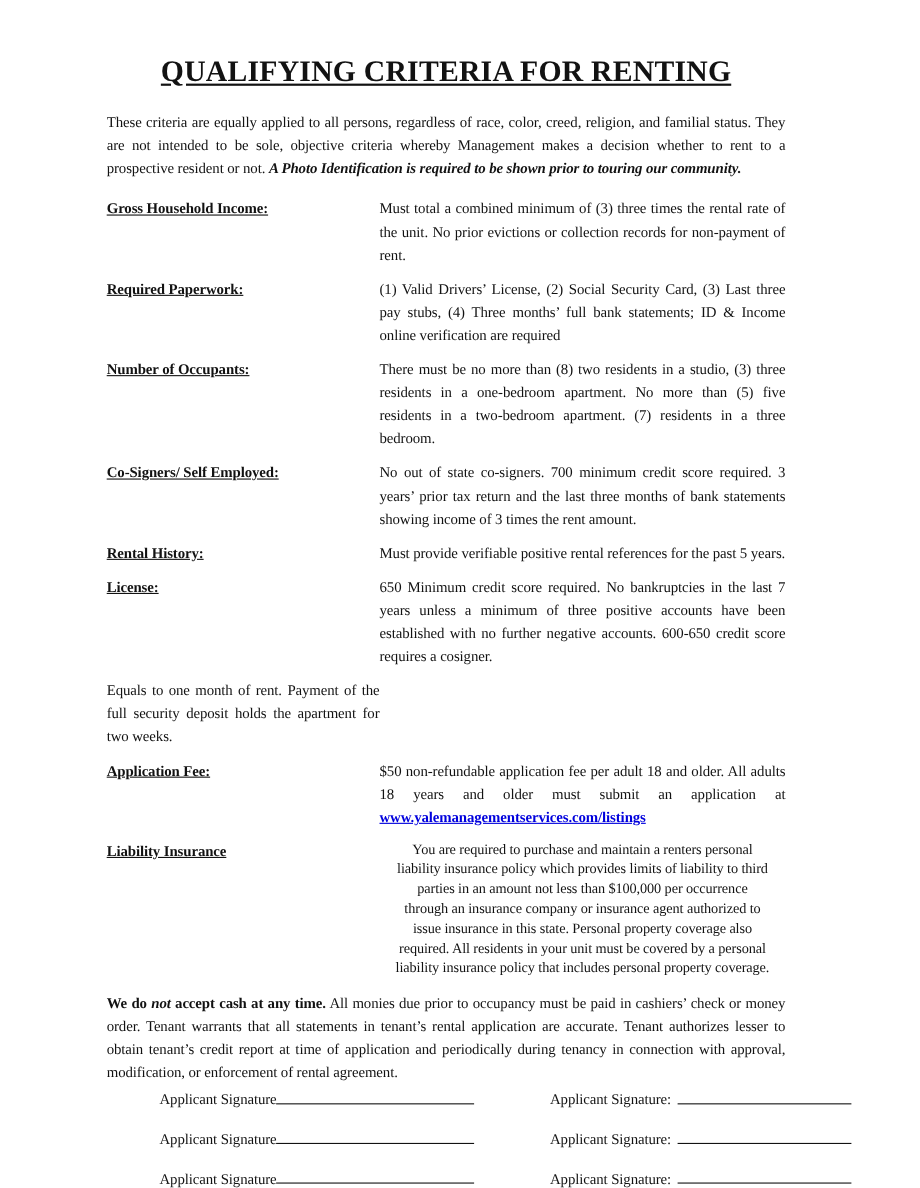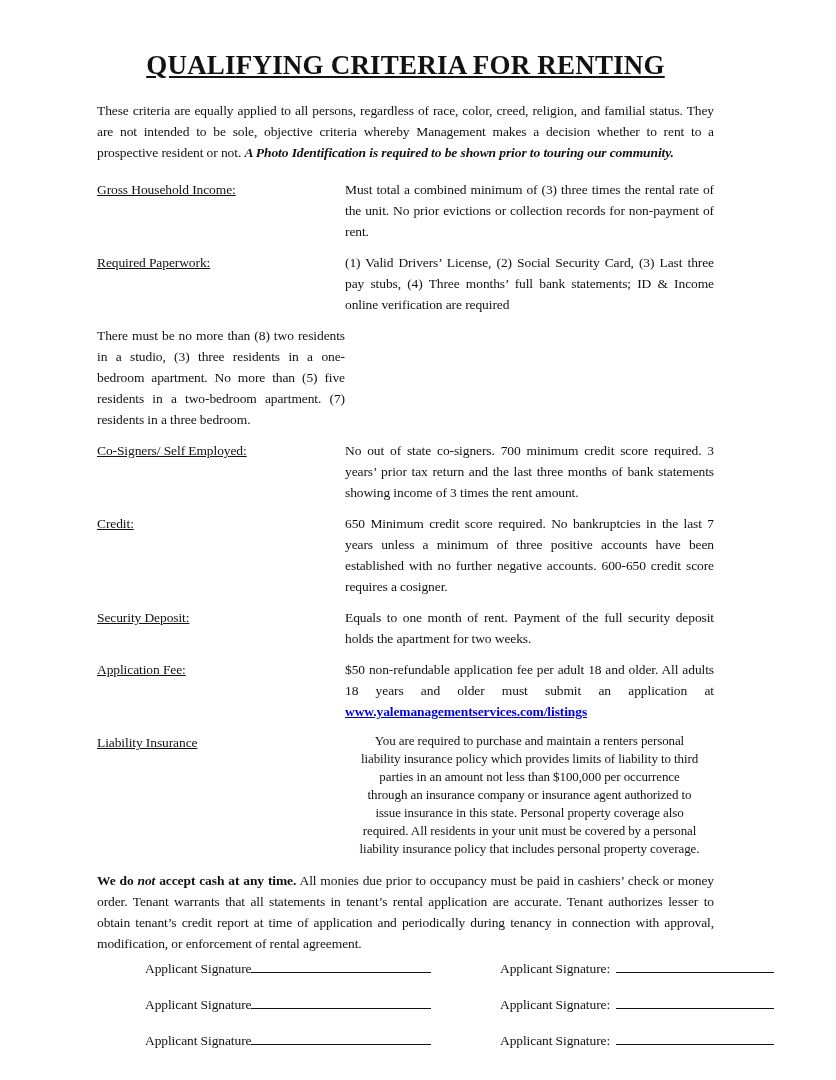--- a/index.html
+++ b/index.html
@@ -30,21 +30,21 @@
     margin-bottom: 16px;
   }
   .bold-italic { font-weight: bold; font-style: italic; }
   .bold { font-weight: bold; }
   .crit-row {
     display: grid;
     grid-template-columns: 248px 1fr;
     margin-bottom: 10px;
   }
   .crit-label {
-    font-weight: normal;
+    font-weight: bold;
     text-decoration: underline;
   }
   .crit-text {
     text-align: justify;
   }
   .crit-text.preline {
     white-space: pre-line;
     text-align: center;
     line-height: 18px;
     font-size: 13px;
@@ -89,36 +89,40 @@
     <div class="crit-label">Gross Household Income:</div>
     <div class="crit-text">Must total a combined minimum of (3) three times the rental rate of the unit. No prior evictions or collection records for non-payment of rent.</div>
   </div>
 
   <div class="crit-row">
     <div class="crit-label">Required Paperwork:</div>
     <div class="crit-text">(1) Valid Drivers’ License, (2) Social Security Card, (3) Last three pay stubs, (4) Three months’ full bank statements; ID &amp; Income online verification are required</div>
   </div>
 
   <div class="crit-row">
+    <div class="crit-label">Number of Occupants:</div>
     <div class="crit-text">There must be no more than (8) two residents in a studio, (3) three residents in a one-bedroom apartment. No more than (5) five residents in a two-bedroom apartment. (7) residents in a three bedroom.</div>
   </div>
 
   <div class="crit-row">
     <div class="crit-label">Co-Signers/ Self Employed:</div>
     <div class="crit-text">No out of state co-signers. 700 minimum credit score required. 3 years’ prior tax return and the last three months of bank statements showing income of 3 times the rent amount.</div>
   </div>
 
+  <div class="crit-row">
+    <div class="crit-label">Rental History:</div>
+    <div class="crit-text">Must provide verifiable positive rental references for the past 5 years.</div>
+  </div>
 
   <div class="crit-row">
-    <div class="crit-label">Credit:</div>
+    <div class="crit-label">License:</div>
     <div class="crit-text">650 Minimum credit score required. No bankruptcies in the last 7 years unless a minimum of three positive accounts have been established with no further negative accounts. 600-650 credit score requires a cosigner.</div>
   </div>
 
   <div class="crit-row">
-    <div class="crit-label">Security Deposit:</div>
     <div class="crit-text">Equals to one month of rent.  Payment of the full security deposit holds the apartment for two weeks.</div>
   </div>
 
   <div class="crit-row">
     <div class="crit-label">Application Fee:</div>
     <div class="crit-text"><span>$50 non-refundable application fee per adult 18 and older.  All adults 18 years and older must submit an application at </span><a class="link">www.yalemanagementservices.com/listings</a></div>
   </div>
 
   <div class="crit-row">
     <div class="crit-label">Liability Insurance</div>

